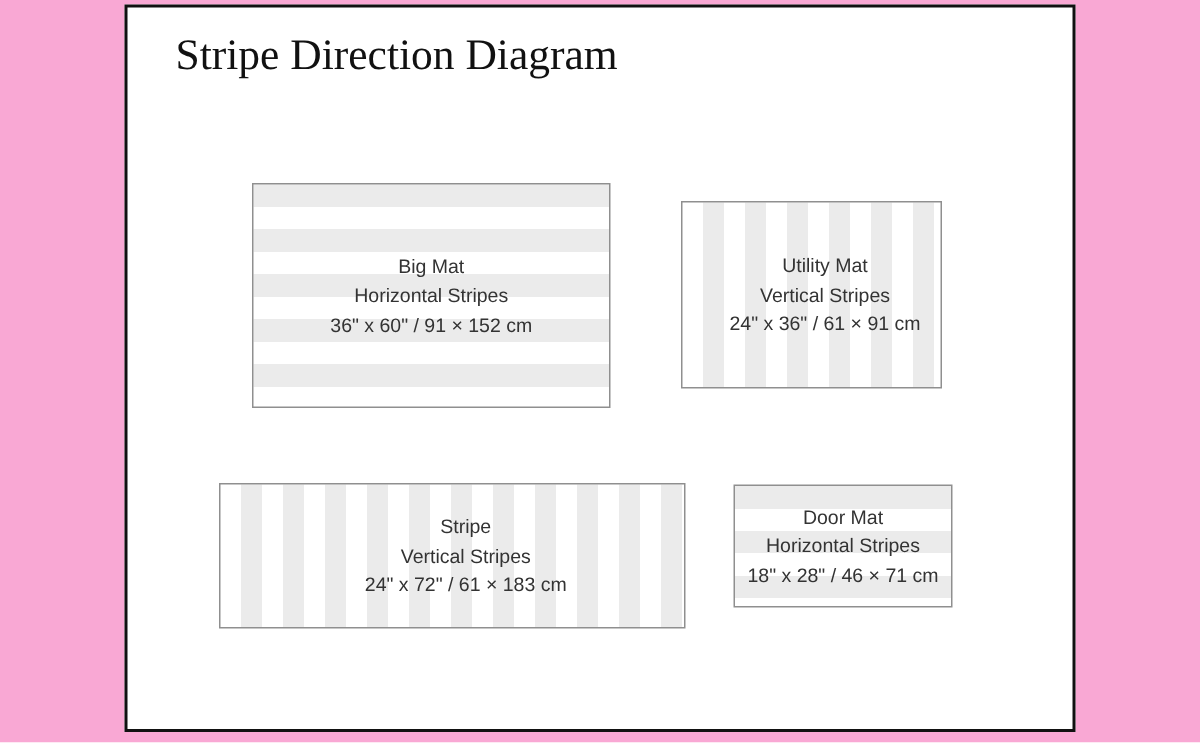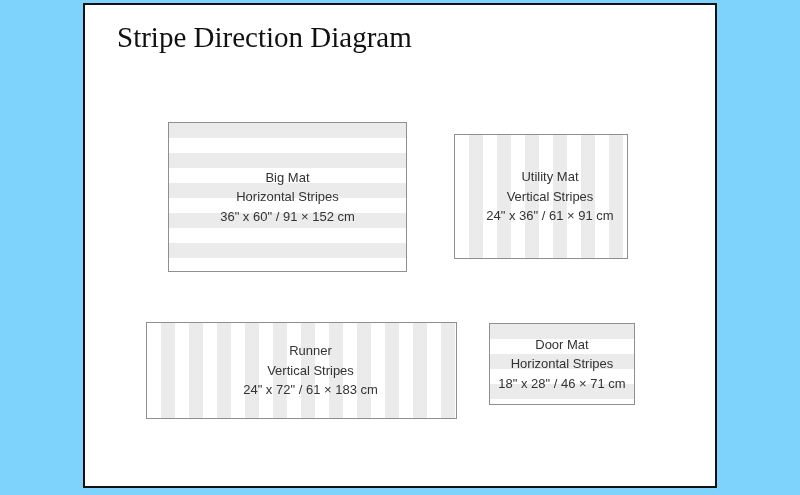--- a/index.html
+++ b/index.html
@@ -4,21 +4,21 @@
 <style>
   html, body {
     margin: 0;
     padding: 0;
     background: #ffffff;
   }
   .canvas {
     position: relative;
     width: 800px;
     height: 495px;
-    background: #7dd3fc;
+    background: #f9a8d4;
     font-family: "Liberation Sans", sans-serif;
     overflow: hidden;
   }
   .frame {
     position: absolute;
     left: 83px;
     top: 3px;
     width: 634px;
     height: 485px;
     border: 2px solid #111111;
@@ -93,21 +93,21 @@
     <div class="mat mat-utility stripes-v">
       <div class="mat-label">
         <span>Utility Mat</span>
         <span>Vertical Stripes</span>
         <span>24" x 36" / 61 × 91 cm</span>
       </div>
     </div>
 
     <div class="mat mat-runner stripes-v">
       <div class="mat-label">
-        <span>Runner</span>
+        <span>Stripe</span>
         <span>Vertical Stripes</span>
         <span>24" x 72" / 61 × 183 cm</span>
       </div>
     </div>
 
     <div class="mat mat-door stripes-h">
       <div class="mat-label">
         <span>Door Mat</span>
         <span>Horizontal Stripes</span>
         <span>18" x 28" / 46 × 71 cm</span>

